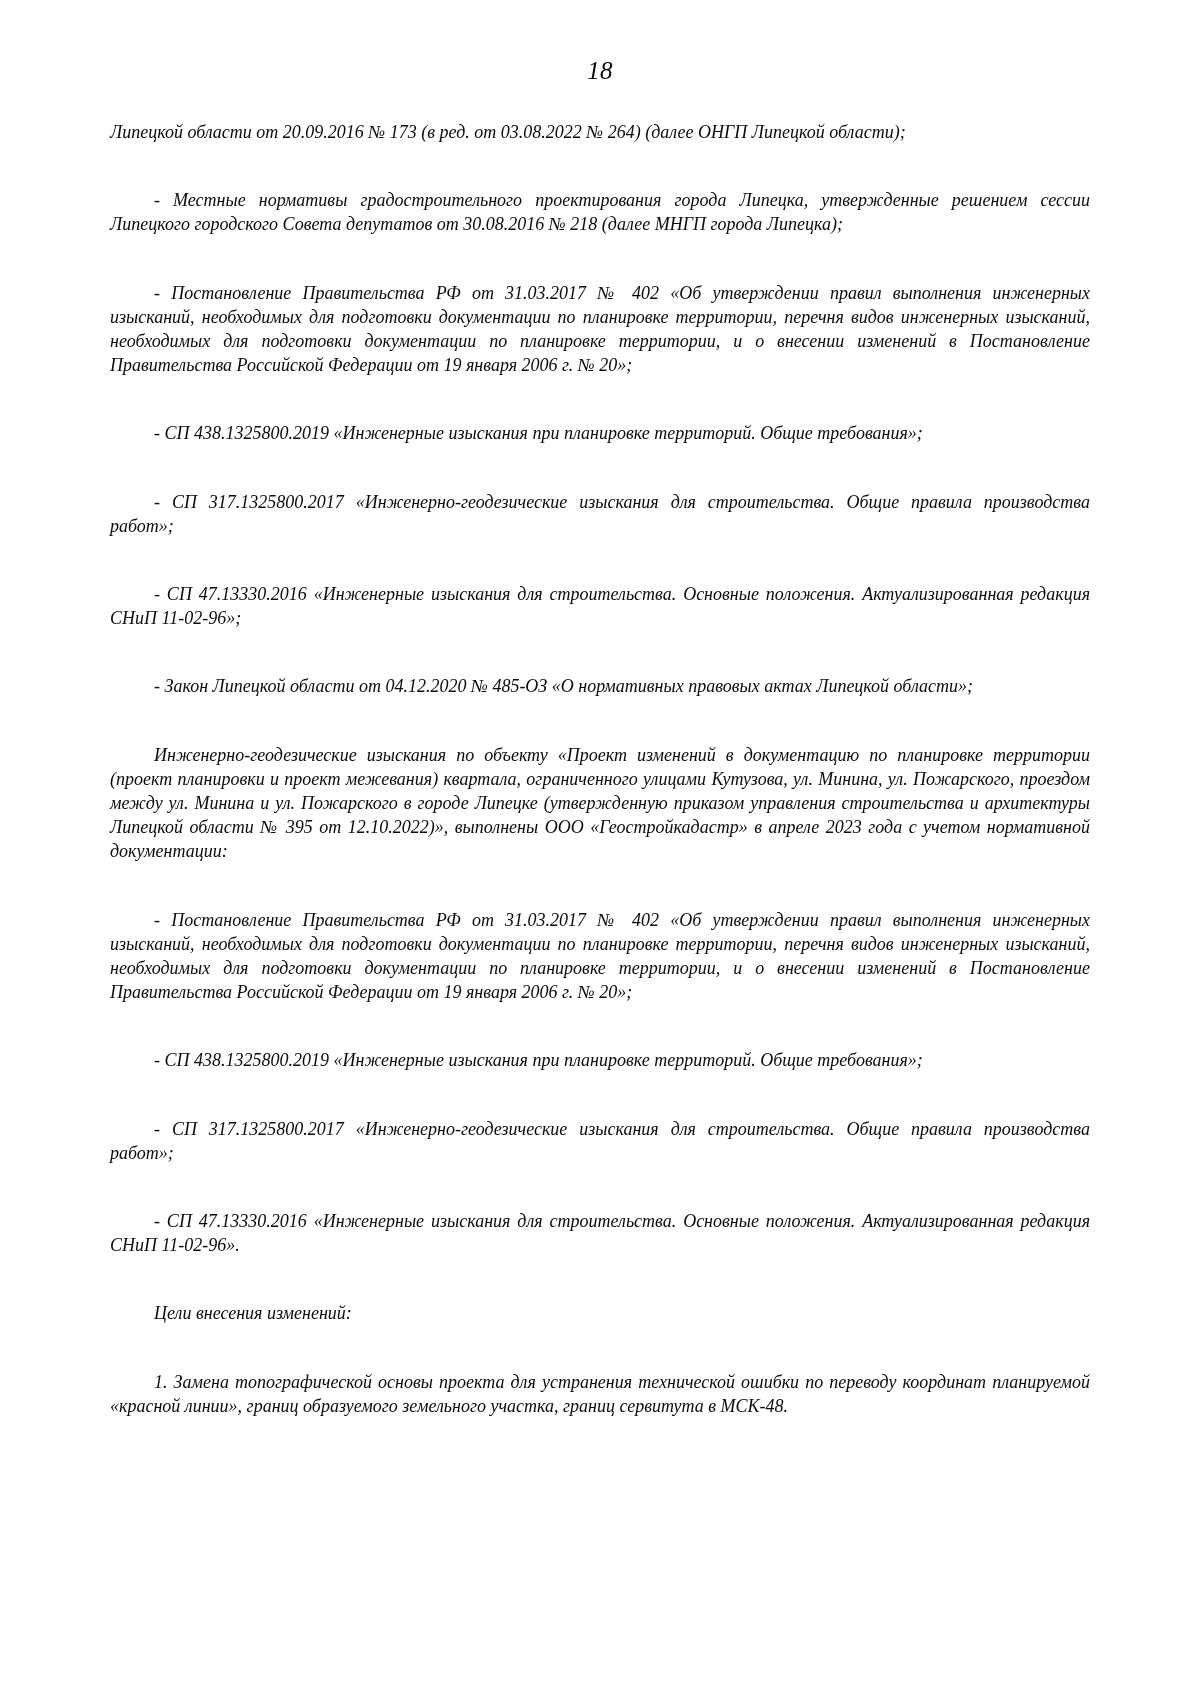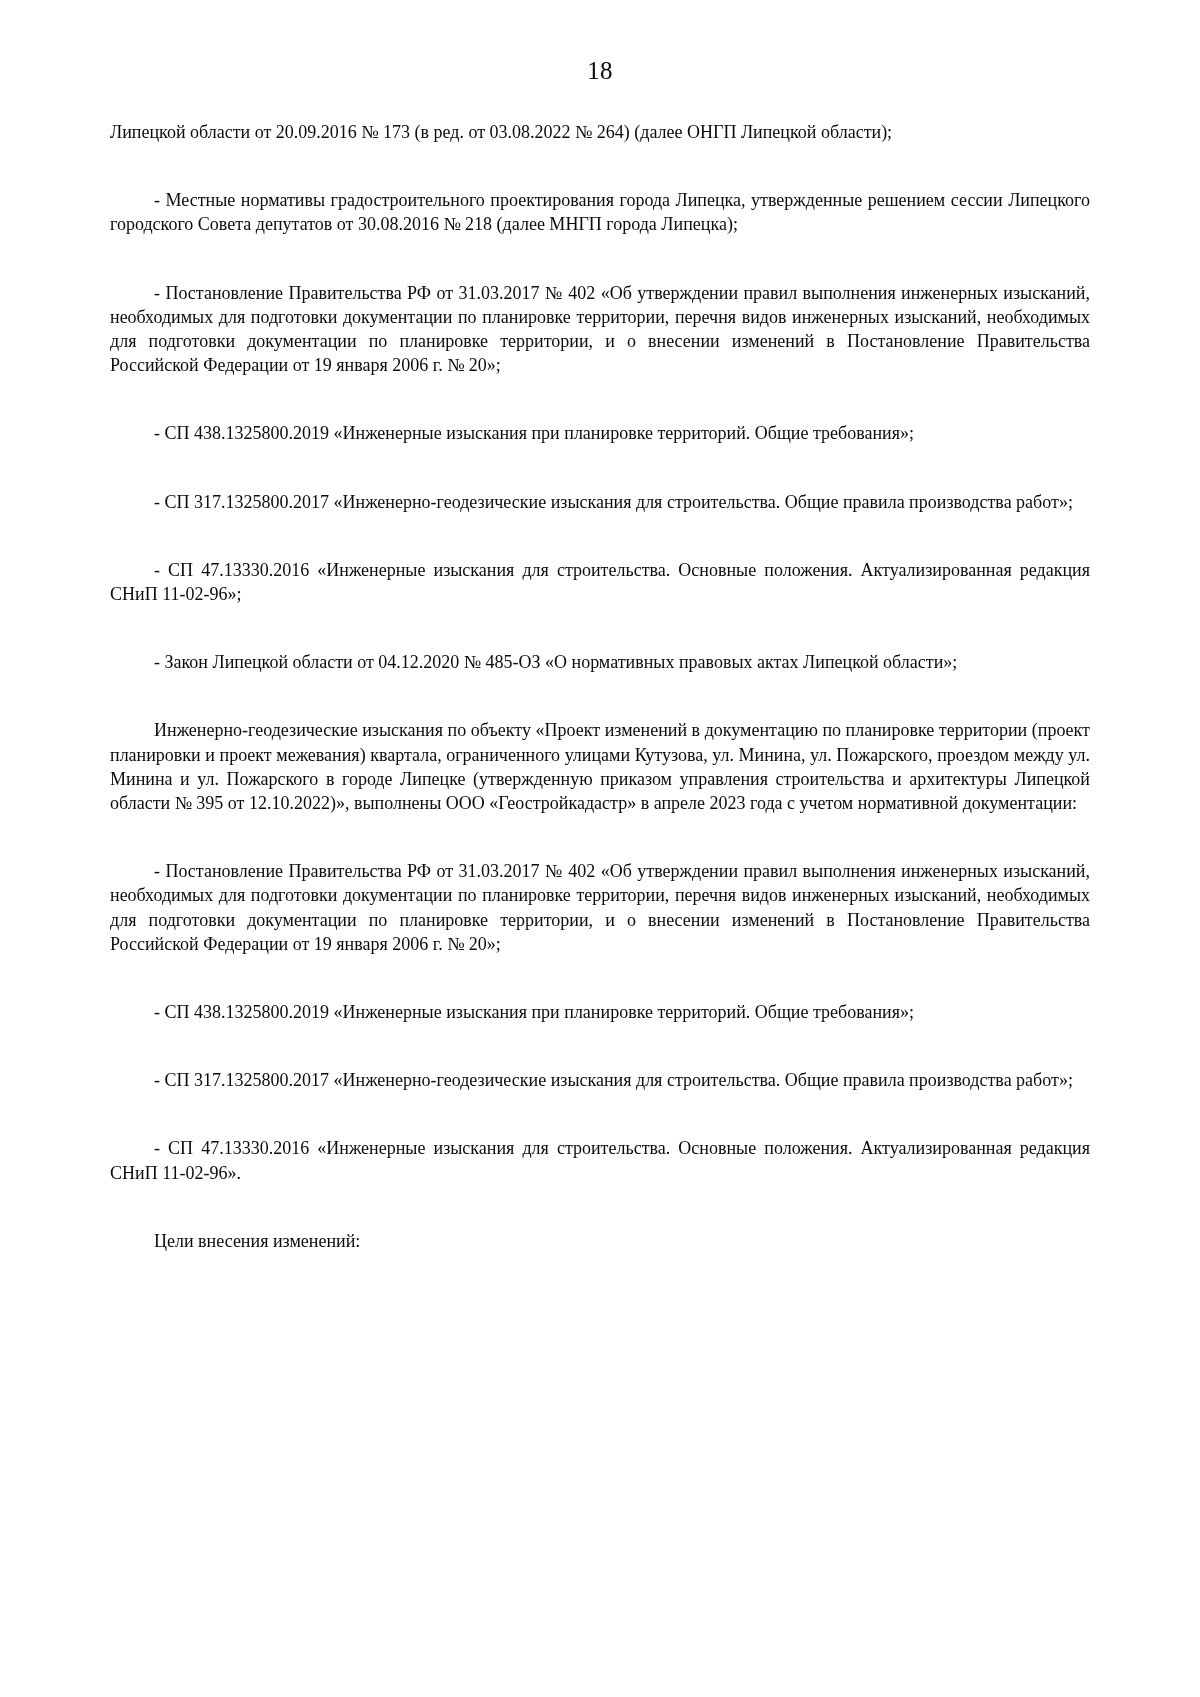--- a/index.html
+++ b/index.html
@@ -10,20 +10,21 @@
   .page {
     width: 1200px;
     height: 1697px;
     margin: 0 auto;
     background: #ffffff;
     position: relative;
     box-sizing: border-box;
     padding: 48px 110px 40px 110px;
     font-family: "Liberation Serif", "DejaVu Serif", serif;
     color: #0b0b0b;
+    font-style: italic;
   }
   .page-number {
     text-align: center;
     font-size: 25px;
     line-height: 1.2;
     margin: 8px 0 34px 0;
     letter-spacing: 0.2px;
   }
   .body-text {
     font-size: 18px;
@@ -59,16 +60,17 @@
     <p class="para indent">- СП 438.1325800.2019 «Инженерные изыскания при планировке территорий. Общие требования»;</p>
     <p class="para indent">- СП 317.1325800.2017 «Инженерно-геодезические изыскания для строительства. Общие правила производства работ»;</p>
     <p class="para indent">- СП 47.13330.2016 «Инженерные изыскания для строительства. Основные положения. Актуализированная редакция СНиП 11-02-96»;</p>
     <p class="para indent">- Закон Липецкой области от 04.12.2020 № 485-ОЗ «О нормативных правовых актах Липецкой области»;</p>
     <p class="para indent">Инженерно-геодезические изыскания по объекту «Проект изменений в документацию по планировке территории (проект планировки и проект межевания) квартала, ограниченного улицами Кутузова, ул. Минина, ул. Пожарского, проездом между ул. Минина и ул. Пожарского в городе Липецке (утвержденную приказом управления строительства и архитектуры Липецкой области № 395 от 12.10.2022)», выполнены ООО «Геостройкадастр» в апреле 2023 года с учетом нормативной документации:</p>
     <p class="para indent">- Постановление Правительства РФ от 31.03.2017 № 402 «Об утверждении правил выполнения инженерных изысканий, необходимых для подготовки документации по планировке территории, перечня видов инженерных изысканий, необходимых для подготовки документации по планировке территории, и о внесении изменений в Постановление Правительства Российской Федерации от 19 января 2006 г. № 20»;</p>
     <p class="para indent">- СП 438.1325800.2019 «Инженерные изыскания при планировке территорий. Общие требования»;</p>
     <p class="para indent">- СП 317.1325800.2017 «Инженерно-геодезические изыскания для строительства. Общие правила производства работ»;</p>
     <p class="para indent">- СП 47.13330.2016 «Инженерные изыскания для строительства. Основные положения. Актуализированная редакция СНиП 11-02-96».</p>
     <p class="para indent">Цели внесения изменений:</p>
+    <p class="para indent">1. Замена топографической основы проекта для устранения технической ошибки по переводу координат планируемой «красной линии», границ образуемого земельного участка, границ сервитута в МСК-48.</p>
 
   </div>
 
 </div>
 
 </body></html>

